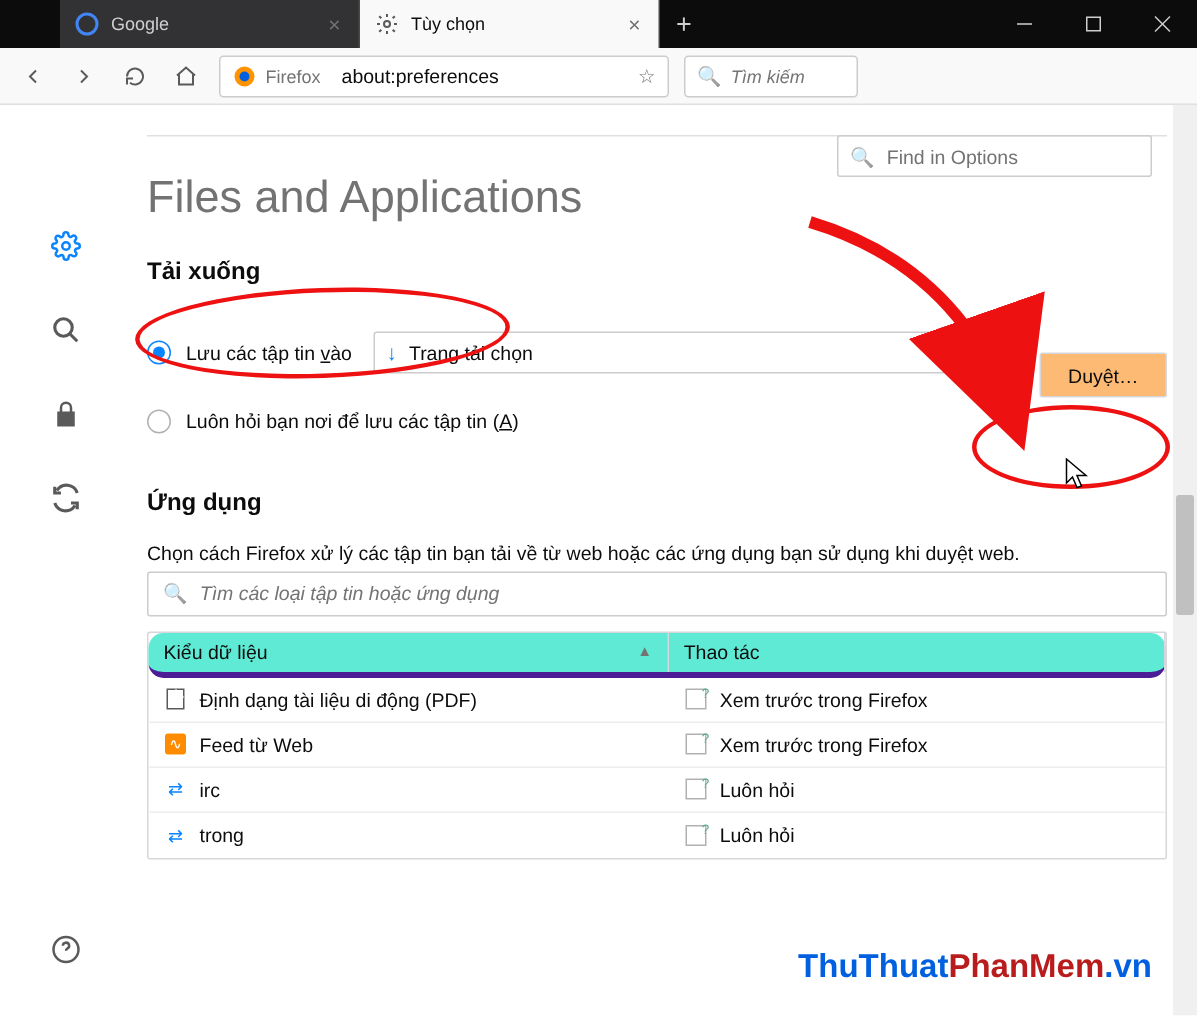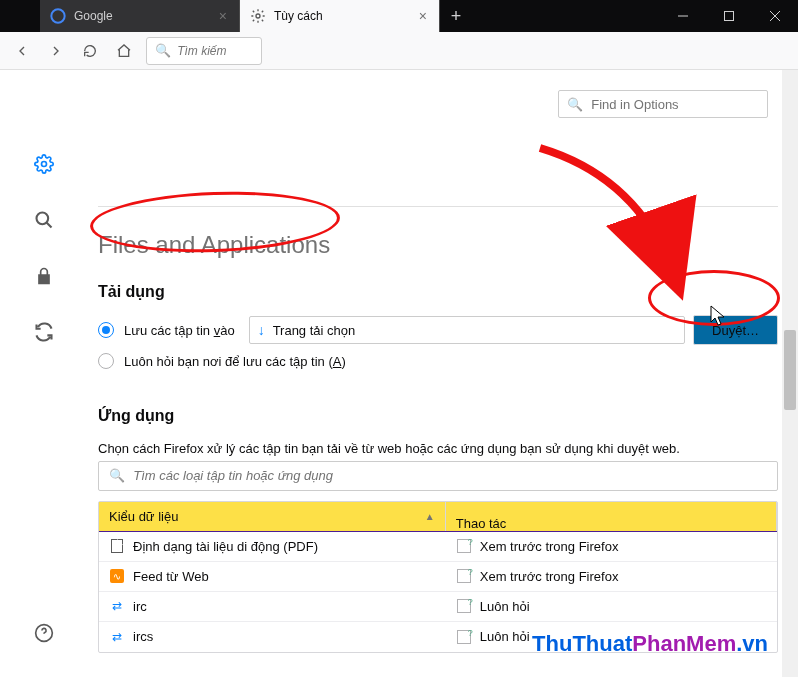--- a/index.html
+++ b/index.html
@@ -40,61 +40,61 @@
 .sidebar { width:88px; padding-top:80px; display:flex; flex-direction:column; align-items:center; gap:28px; }
 .sidebar-item { width:28px; height:28px; display:flex; align-items:center; justify-content:center; color:#5a5a5a; }
 .sidebar-item.active { color:#0a84ff; }
 .sidebar-item svg { width:20px; height:20px; }
 .help-wrap { margin-top:auto; margin-bottom:30px; }
 
 .main { flex:1; padding: 20px 20px 0 10px; position:relative; }
 .find-options { position:absolute; right:30px; top:20px; width:210px; height:28px; border:1px solid #ccc; border-radius:2px; display:flex; align-items:center; padding:0 8px; color:#737373; font-size:13px; }
 .find-options .mag { margin-right:8px; opacity:0.6; }
 
-.section-title { font-size:24px; font-weight:400; color:#737373; margin-top:116px; margin-bottom:4px; border-top:1px solid #e0e0e0; padding-top:24px; }
+.section-title { font-size:30px; font-weight:400; color:#737373; margin-bottom:4px; border-top:1px solid #e0e0e0; padding-top:24px; }
 .subhead { font-size:16px; font-weight:600; margin-top:24px; margin-bottom:14px; color:#0c0c0d; }
-.radio-row { display:flex; align-items:center; margin:8px 0; }
+.radio-row { display:flex; align-items:flex-start; margin:8px 0; }
 .radio { width:16px; height:16px; border:1px solid #b1b1b3; border-radius:50%; margin-right:10px; display:flex; align-items:center; justify-content:center; }
 .radio.checked { border-color:#0a84ff; }
 .radio.checked::after { content:""; width:8px; height:8px; background:#0a84ff; border-radius:50%; }
 .radio-label { font-size:13px; color:#0c0c0d; }
 .path-input { display:flex; align-items:center; height:28px; border:1px solid #ccc; border-radius:2px; margin-left:14px; padding:0 8px; flex:1; }
 .dl-arrow { color:#0a84ff; margin-right:8px; font-size:14px; }
-.browse-btn { height:30px; padding:0 18px; margin-left:8px; background:#0369a1; border:1px solid #d7d7db; border-radius:2px; font-size:13px; color:#0c0c0d; display:flex; align-items:center; }
+.browse-btn { height:30px; padding:0 18px; margin-left:8px; background:#fdba74; border:1px solid #d7d7db; border-radius:2px; font-size:13px; color:#0c0c0d; display:flex; align-items:center;margin-top:30px; }
 .underline-key { text-decoration:underline; }
 
 .paragraph { font-size:13px; color:#0c0c0d; margin:4px 0 2px; line-height:1.5; }
 .filter-input { width:100%; height:30px; border:1px solid #ccc; border-radius:2px; display:flex; align-items:center; padding:0 10px; color:#737373; font-style:italic; font-size:13px; margin-bottom:10px; }
 .filter-input .mag { margin-right:8px; opacity:0.6; font-style:normal; }
 
 .apps-table { width:100%; border:1px solid #d7d7db; border-radius:2px; }
-.apps-header { display:flex; height:30px; background:#fde047; border-bottom:1px solid #4c1d95; font-size:13px; }
+.apps-header { display:flex; height:30px; background:#5eead4; border-bottom:4px solid #4c1d95; font-size:13px;border-radius:10px; }
 .apps-header .col { padding:0 10px; display:flex; align-items:center; border-right:1px solid #d7d7db; }
 .col.type { flex:1.05; }
-.col.action { flex:1;align-items:flex-end; }
+.col.action { flex:1; }
 .sort-arrow { margin-left:auto; font-size:10px; color:#737373; }
 .apps-row { display:flex; height:30px; border-bottom:1px solid #ededf0; font-size:13px; }
 .apps-row .col { padding:12px 10px; display:flex; align-items:center; gap:8px; }
 .file-icon { width:16px; height:16px; display:flex; align-items:center; justify-content:center; font-size:12px; }
 .pdf-ico { border:1px solid #5a5a5a; width:12px; height:14px; position:relative; }
 .pdf-ico::after { content:""; position:absolute; right:-1px; top:-1px; border:3px solid #fff; border-right-color:transparent; border-top-color:transparent; }
 .rss-ico { background:#ff8c00; width:14px; height:14px; border-radius:2px; color:#fff; font-size:10px; display:flex; align-items:center; justify-content:center; }
 .irc-ico { color:#0a84ff; }
 .action-ico { width:14px; height:14px; border:1px solid #b1b1b3; position:relative; }
 .action-ico::after { content:"?"; position:absolute; right:-3px; top:-3px; font-size:9px; color:#5a8; }
 
 
 .ellipse { position:absolute; border:3px solid #e11; border-radius:50%; pointer-events:none; }
 .ell1 { left:90px; top:192px; width:250px; height:60px; transform:rotate(-2deg); }
 .ell2 { left:648px; top:270px; width:132px; height:56px; }
 .arrow-svg { position:absolute; left:520px; top:138px; pointer-events:none; }
 .cursor { position:absolute; left:710px; top:305px; pointer-events:none; }
 .watermark { position:absolute; right:30px; bottom:20px; font-size:22px; font-weight:700; }
 .watermark .a { color:#0060df; }
-.watermark .b { color:#a21caf; }
+.watermark .b { color:#b91c1c; }
 .watermark .c { color:#0060df; }
 </style>
 </head>
 <body>
 
 <div class="titlebar"></div>
 <div class="tabs-row">
   <div class="tab-strip">
     <div class="tab">
       <span class="favicon">
@@ -105,21 +105,21 @@
       <span>Google</span>
       <span class="close">×</span>
     </div>
     <div class="tab active">
       <span class="favicon">
         <svg viewBox="0 0 24 24" fill="none" stroke="#5a5a5a" stroke-width="2">
             <circle cx="12" cy="12" r="3"></circle>
             <path d="M12 2v3M12 19v3M4.2 4.2l2.1 2.1M17.7 17.7l2.1 2.1M2 12h3M19 12h3M4.2 19.8l2.1-2.1M17.7 6.3l2.1-2.1"></path>
           </svg>
       </span>
-      <span>Tùy cách</span>
+      <span>Tùy chọn</span>
       <span class="close">×</span>
     </div>
     <div class="newtab">+</div>
   </div>
   <div class="win-controls">
     <div class="win-btn">
         <svg viewBox="0 0 12 12">
           <line x1="1" y1="6" x2="11" y2="6" stroke="currentColor" stroke-width="1"></line>
         </svg>
       </div>
@@ -151,20 +151,31 @@
   <div class="nav-icon">
       <svg viewBox="0 0 24 24" fill="none" stroke="currentColor" stroke-width="2">
         <path d="M4 12a8 8 0 1 1 3 6.2M4 20v-6h6"></path>
       </svg>
     </div>
   <div class="nav-icon">
       <svg viewBox="0 0 24 24" fill="none" stroke="currentColor" stroke-width="2">
         <path d="M3 11l9-8 9 8M5 10v10h14V10"></path>
       </svg>
     </div>
+  <div class="url-area">
+    <span class="url-identity">
+      <svg width="16" height="16" viewBox="0 0 24 24">
+          <circle cx="12" cy="12" r="10" fill="#ff9400"></circle>
+          <circle cx="12" cy="12" r="5" fill="#0060df"></circle>
+        </svg>
+      <span>Firefox</span>
+    </span>
+    <input class="url-input" value="about:preferences" style="">
+    <span class="url-star">☆</span>
+  </div>
   <div class="searchbox">
     <span class="mag" style="margin-right:6px;opacity:.6">🔍</span>
     <input placeholder="Tìm kiếm" style="">
   </div>
 </div>
 
 <div class="content">
   <div class="sidebar">
     <div class="sidebar-item active">
       <svg viewBox="0 0 24 24" fill="none" stroke="currentColor" stroke-width="2">
@@ -197,21 +208,21 @@
   </div>
 
   <div class="main">
     <div class="find-options">
       <span class="mag">🔍</span>
       <span>Find in Options</span>
     </div>
 
     <h1 class="section-title">Files and Applications</h1>
 
-    <h2 class="subhead">Tải dụng</h2>
+    <h2 class="subhead">Tải xuống</h2>
 
     <div class="radio-row" style="display:flex;align-items:center;">
       <span class="radio checked"></span>
       <span class="radio-label">
         <span>Lưu các tập tin </span><span class="underline-key">v</span><span>ào</span>
       </span>
       <div class="path-input">
         <span class="dl-arrow">↓</span>
         <span>Trang tải chọn</span>
       </div>
@@ -281,21 +292,21 @@
         <div class="col action">
             <span class="file-icon">
               <span class="action-ico"></span>
             </span>
             <span>Luôn hỏi</span>
           </div>
       </div>
       <div class="apps-row" style="border-bottom:none">
         <div class="col type">
             <span class="file-icon irc-ico">⇄</span>
-            <span>ircs</span>
+            <span>trong</span>
           </div>
         <div class="col action">
             <span class="file-icon">
               <span class="action-ico"></span>
             </span>
             <span>Luôn hỏi</span>
           </div>
       </div>
     </div>
   </div>

